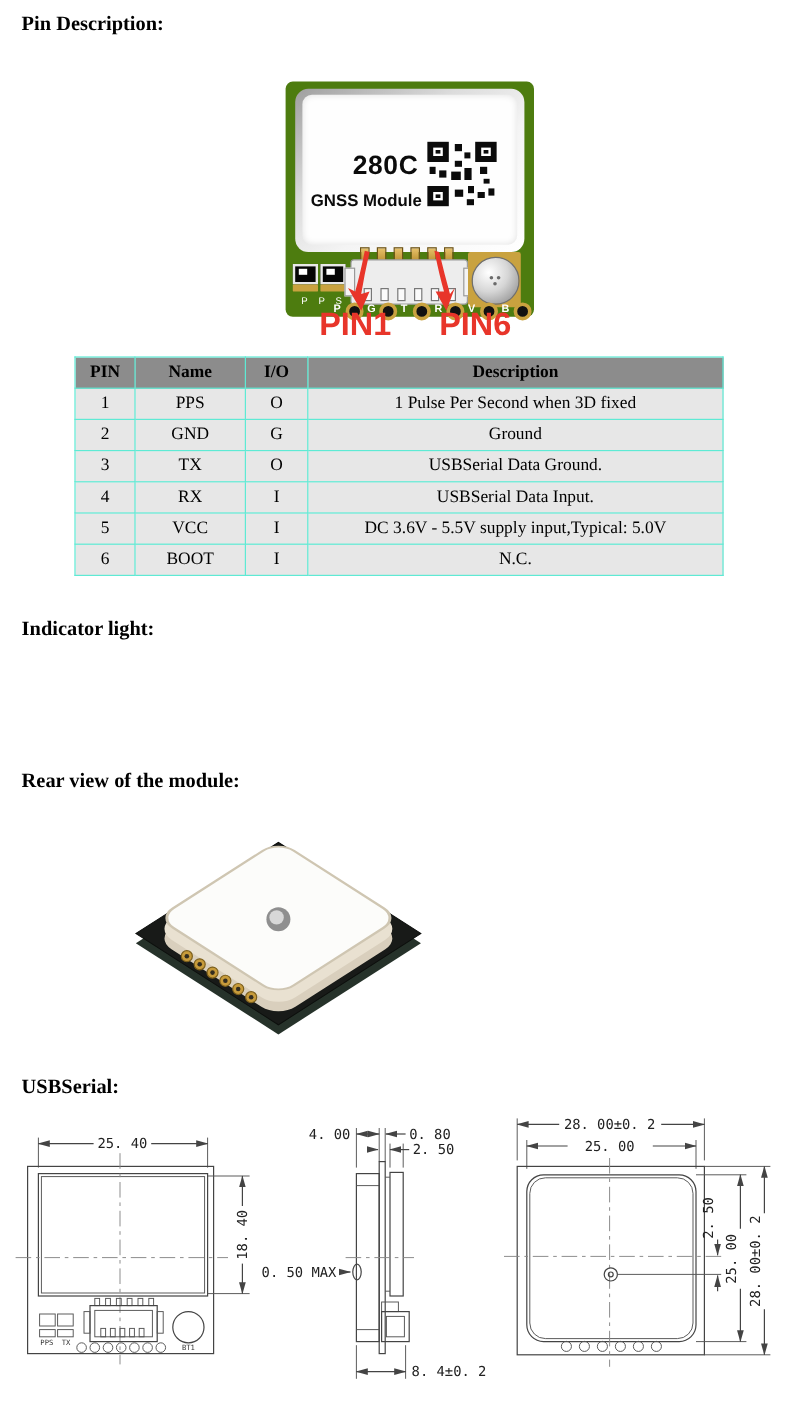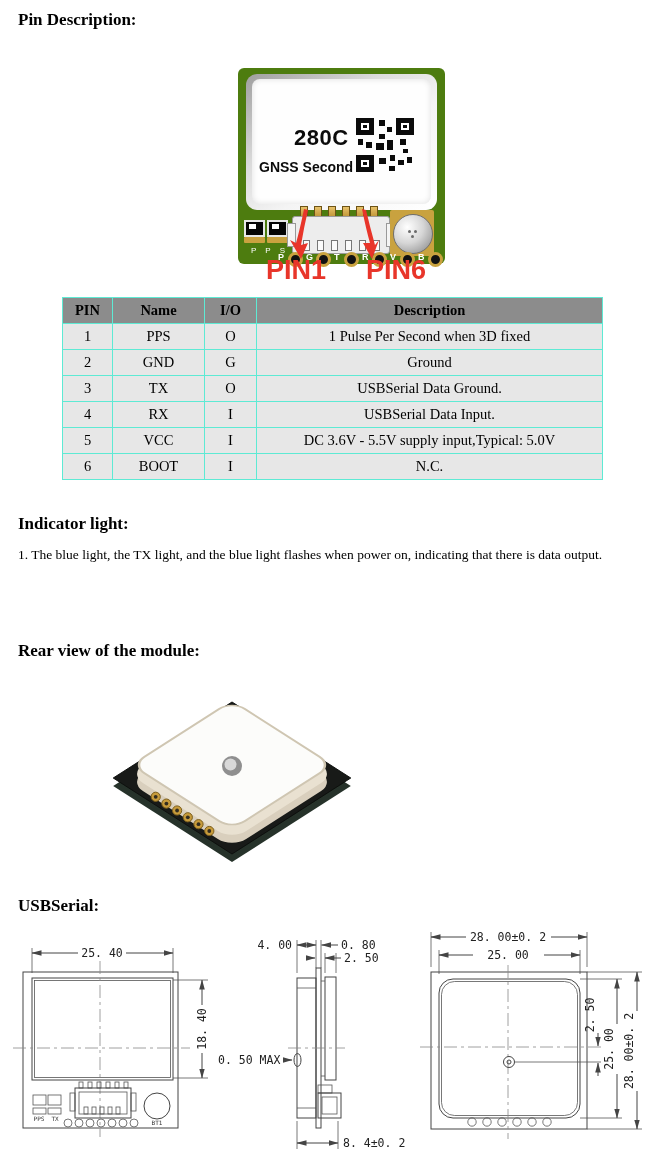--- a/index.html
+++ b/index.html
@@ -74,21 +74,21 @@
 <div class="page">
 
   <div class="hd" style="top:10px">Pin Description:</div>
 
   <div class="figure">
     <div class="photo">
       <div class="antenna">
         <div class="antenna-top"></div>
       </div>
       <div class="ph-model">280C</div>
-      <div class="ph-type">GNSS Second</div>
+      <div class="ph-type">GNSS Module</div>
       <svg class="qr" width="58" height="54" viewBox="0 0 58 54">
         <g fill="#0b0b0b">
           <rect x="0" y="0" width="18" height="17"></rect>
             <rect x="40" y="0" width="18" height="17"></rect>
           <rect x="0" y="37" width="18" height="17"></rect>
           <rect x="23" y="2" width="6" height="6"></rect>
             <rect x="31" y="9" width="5" height="5"></rect>
           <rect x="23" y="16" width="6" height="5"></rect>
             <rect x="44" y="21" width="6" height="6"></rect>
           <rect x="2" y="21" width="5" height="6"></rect>
@@ -228,21 +228,20 @@
       <td>6</td>
       <td>BOOT</td>
       <td>I</td>
       <td>N.C.</td>
     </tr>
   </tbody>
     </table>
 
   <div class="hd" style="top:514px">Indicator light:</div>
   <div class="notes">
-    <p class="justify">1. The blue light, the TX light, and the blue light flashes when power on, indicating that there is data output.</p>
   </div>
 
   <div class="hd" style="top:641px">Rear view of the module:</div>
 
   <svg style="position:absolute;left:100px;top:678px" width="265" height="212" viewBox="0 0 265 212">
 
     <g transform="translate(132,108) scale(1,0.64) rotate(45)">
       <rect x="-84" y="-84" width="168" height="168" fill="#26322a"></rect>
     </g>
     <g transform="translate(132,100) scale(1,0.64) rotate(45)">

